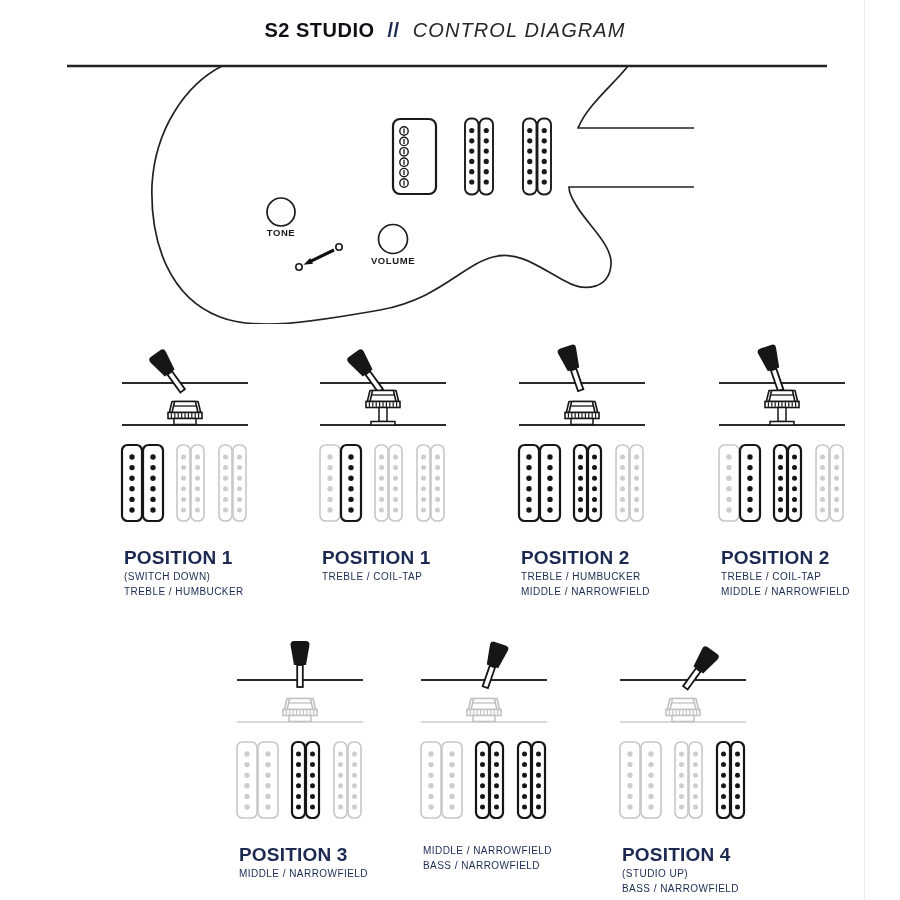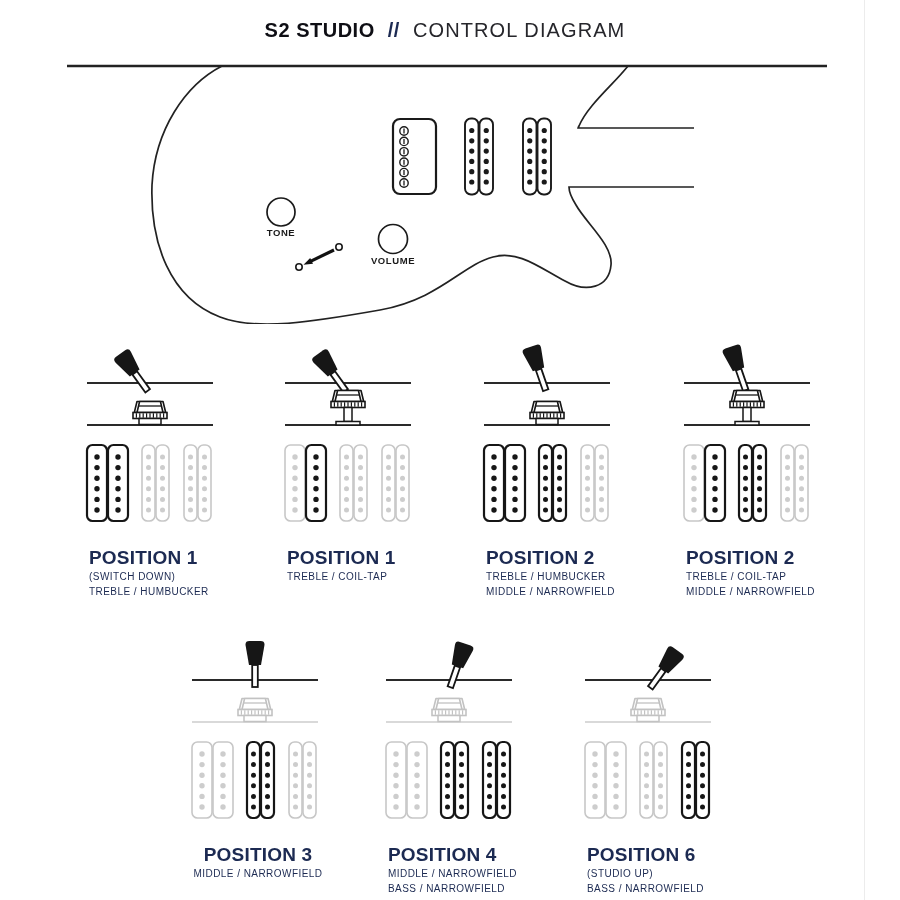--- a/index.html
+++ b/index.html
@@ -7,24 +7,24 @@
     width:900px;height:900px;background:#ffffff;position:relative;overflow:hidden;
     font-family:"Liberation Sans",sans-serif;
   }
   .page-border{position:absolute;left:864px;top:0;width:1px;height:900px;background:#ececec;}
   .header{
     position:absolute;top:19px;left:0;width:890px;text-align:center;
     font-size:20px;letter-spacing:.5px;white-space:nowrap;
   }
   .brand{font-weight:bold;color:#0e0e14;}
   .sep{font-weight:bold;color:#1c2a52;margin:0 7px;}
-  .doc-title{font-weight:normal;color:#26262b;letter-spacing:1.1px;}
+  .doc-title{font-weight:normal;color:#26262b;letter-spacing:1.1px;font-style:italic;}
   .guitar-svg{position:absolute;left:60px;top:60px;}
   svg text{font-family:"Liberation Sans",sans-serif;font-weight:bold;fill:#1a1a1a;}
-  .position-diagram{position:absolute;width:160px;}
+  .position-diagram{position:absolute;width:160px;margin-left:35px;}
   .pos-label{margin:15px 0 0 4px;}
   .pos-heading{
     font-size:19px;font-weight:bold;color:#1c2a52;letter-spacing:.2px;
     white-space:nowrap;line-height:22px;
   }
   .pos-sub{
     font-size:10px;font-weight:normal;color:#1c2a52;letter-spacing:.45px;
     line-height:13.5px;white-space:nowrap;margin-top:1px;
   }
   .pos-sub:first-of-type{margin-top:4px;}
@@ -424,21 +424,21 @@
           <circle cx="119.5" cy="140.2" r="2.5" fill="#cdcdcd"></circle>
           <circle cx="119.5" cy="150.8" r="2.5" fill="#cdcdcd"></circle>
           <circle cx="119.5" cy="161.4" r="2.5" fill="#cdcdcd"></circle>
           <circle cx="119.5" cy="172" r="2.5" fill="#cdcdcd"></circle>
         </g>
       </svg><div class="pos-label">
         <div class="pos-heading">POSITION 2</div>
         <div class="pos-sub">TREBLE / COIL-TAP</div>
         <div class="pos-sub">MIDDLE / NARROWFIELD</div>
       </div></div>
-    <div class="position-diagram" style="left: 176px; top: 635px; text-align: center;"><svg width="132" height="190" viewBox="0 0 132 190">
+    <div class="position-diagram" style="left: 200px; top: 635px;"><svg width="132" height="190" viewBox="0 0 132 190">
         <line x1="2" y1="45" x2="128" y2="45" stroke="#2a2a2a" stroke-width="2"></line>
         <g transform="rotate(0 65 56)">
           <rect x="62.2" y="30" width="5.6" height="22" fill="#fff" stroke="#161616" stroke-width="1.8"></rect>
           <path d="M59,30 L55.6,10.5 Q54.9,6 59.4,6 L70.6,6 Q75.1,6 74.4,10.5 L71,30 Z" fill="#161616"></path>
         </g>
         <line x1="2" y1="87" x2="128" y2="87" stroke="#cccccc" stroke-width="1.6"></line>
         <g>
           <path d="M52,63.5 L78,63.5 L80.7,74.5 L49.3,74.5 Z" fill="#fff" stroke="#c2c2c2" stroke-width="1.6" stroke-linejoin="round"></path>
           <path d="M52,74.5 L54.6,63.5 L75.4,63.5 L78,74.5 Z" fill="#fff" stroke="#c2c2c2" stroke-width="1.6" stroke-linejoin="round"></path>
           <line x1="53.6" y1="68" x2="76.4" y2="68" stroke="#c2c2c2" stroke-width="1.3"></line>
@@ -571,21 +571,20 @@
           <circle cx="105.5" cy="172" r="2.5" fill="#161616"></circle>
           <rect x="113" y="107" width="13" height="76" rx="5.5" fill="#fff" stroke="#161616" stroke-width="2.2"></rect>
           <circle cx="119.5" cy="119" r="2.5" fill="#161616"></circle>
           <circle cx="119.5" cy="129.6" r="2.5" fill="#161616"></circle>
           <circle cx="119.5" cy="140.2" r="2.5" fill="#161616"></circle>
           <circle cx="119.5" cy="150.8" r="2.5" fill="#161616"></circle>
           <circle cx="119.5" cy="161.4" r="2.5" fill="#161616"></circle>
           <circle cx="119.5" cy="172" r="2.5" fill="#161616"></circle>
         </g>
       </svg><div class="pos-label">
-        <div class="pos-heading">POSITION 4</div>
         <div class="pos-sub">MIDDLE / NARROWFIELD</div>
         <div class="pos-sub">BASS / NARROWFIELD</div>
       </div></div>
     <div class="position-diagram" style="left: 583px; top: 635px;"><svg width="132" height="190" viewBox="0 0 132 190">
         <line x1="2" y1="45" x2="128" y2="45" stroke="#2a2a2a" stroke-width="2"></line>
         <g transform="rotate(36 65 56)">
           <rect x="62.2" y="30" width="5.6" height="22" fill="#fff" stroke="#161616" stroke-width="1.8"></rect>
           <path d="M59,30 L55.6,10.5 Q54.9,6 59.4,6 L70.6,6 Q75.1,6 74.4,10.5 L71,30 Z" fill="#161616"></path>
         </g>
         <line x1="2" y1="87" x2="128" y2="87" stroke="#cccccc" stroke-width="1.6"></line>
@@ -647,17 +646,17 @@
           <circle cx="105.5" cy="172" r="2.5" fill="#161616"></circle>
           <rect x="113" y="107" width="13" height="76" rx="5.5" fill="#fff" stroke="#161616" stroke-width="2.2"></rect>
           <circle cx="119.5" cy="119" r="2.5" fill="#161616"></circle>
           <circle cx="119.5" cy="129.6" r="2.5" fill="#161616"></circle>
           <circle cx="119.5" cy="140.2" r="2.5" fill="#161616"></circle>
           <circle cx="119.5" cy="150.8" r="2.5" fill="#161616"></circle>
           <circle cx="119.5" cy="161.4" r="2.5" fill="#161616"></circle>
           <circle cx="119.5" cy="172" r="2.5" fill="#161616"></circle>
         </g>
       </svg><div class="pos-label">
-        <div class="pos-heading">POSITION 6</div>
+        <div class="pos-heading">POSITION 4</div>
         <div class="pos-sub">(STUDIO UP)</div>
         <div class="pos-sub">BASS / NARROWFIELD</div>
       </div></div>
   </div>
 
 </body></html>

